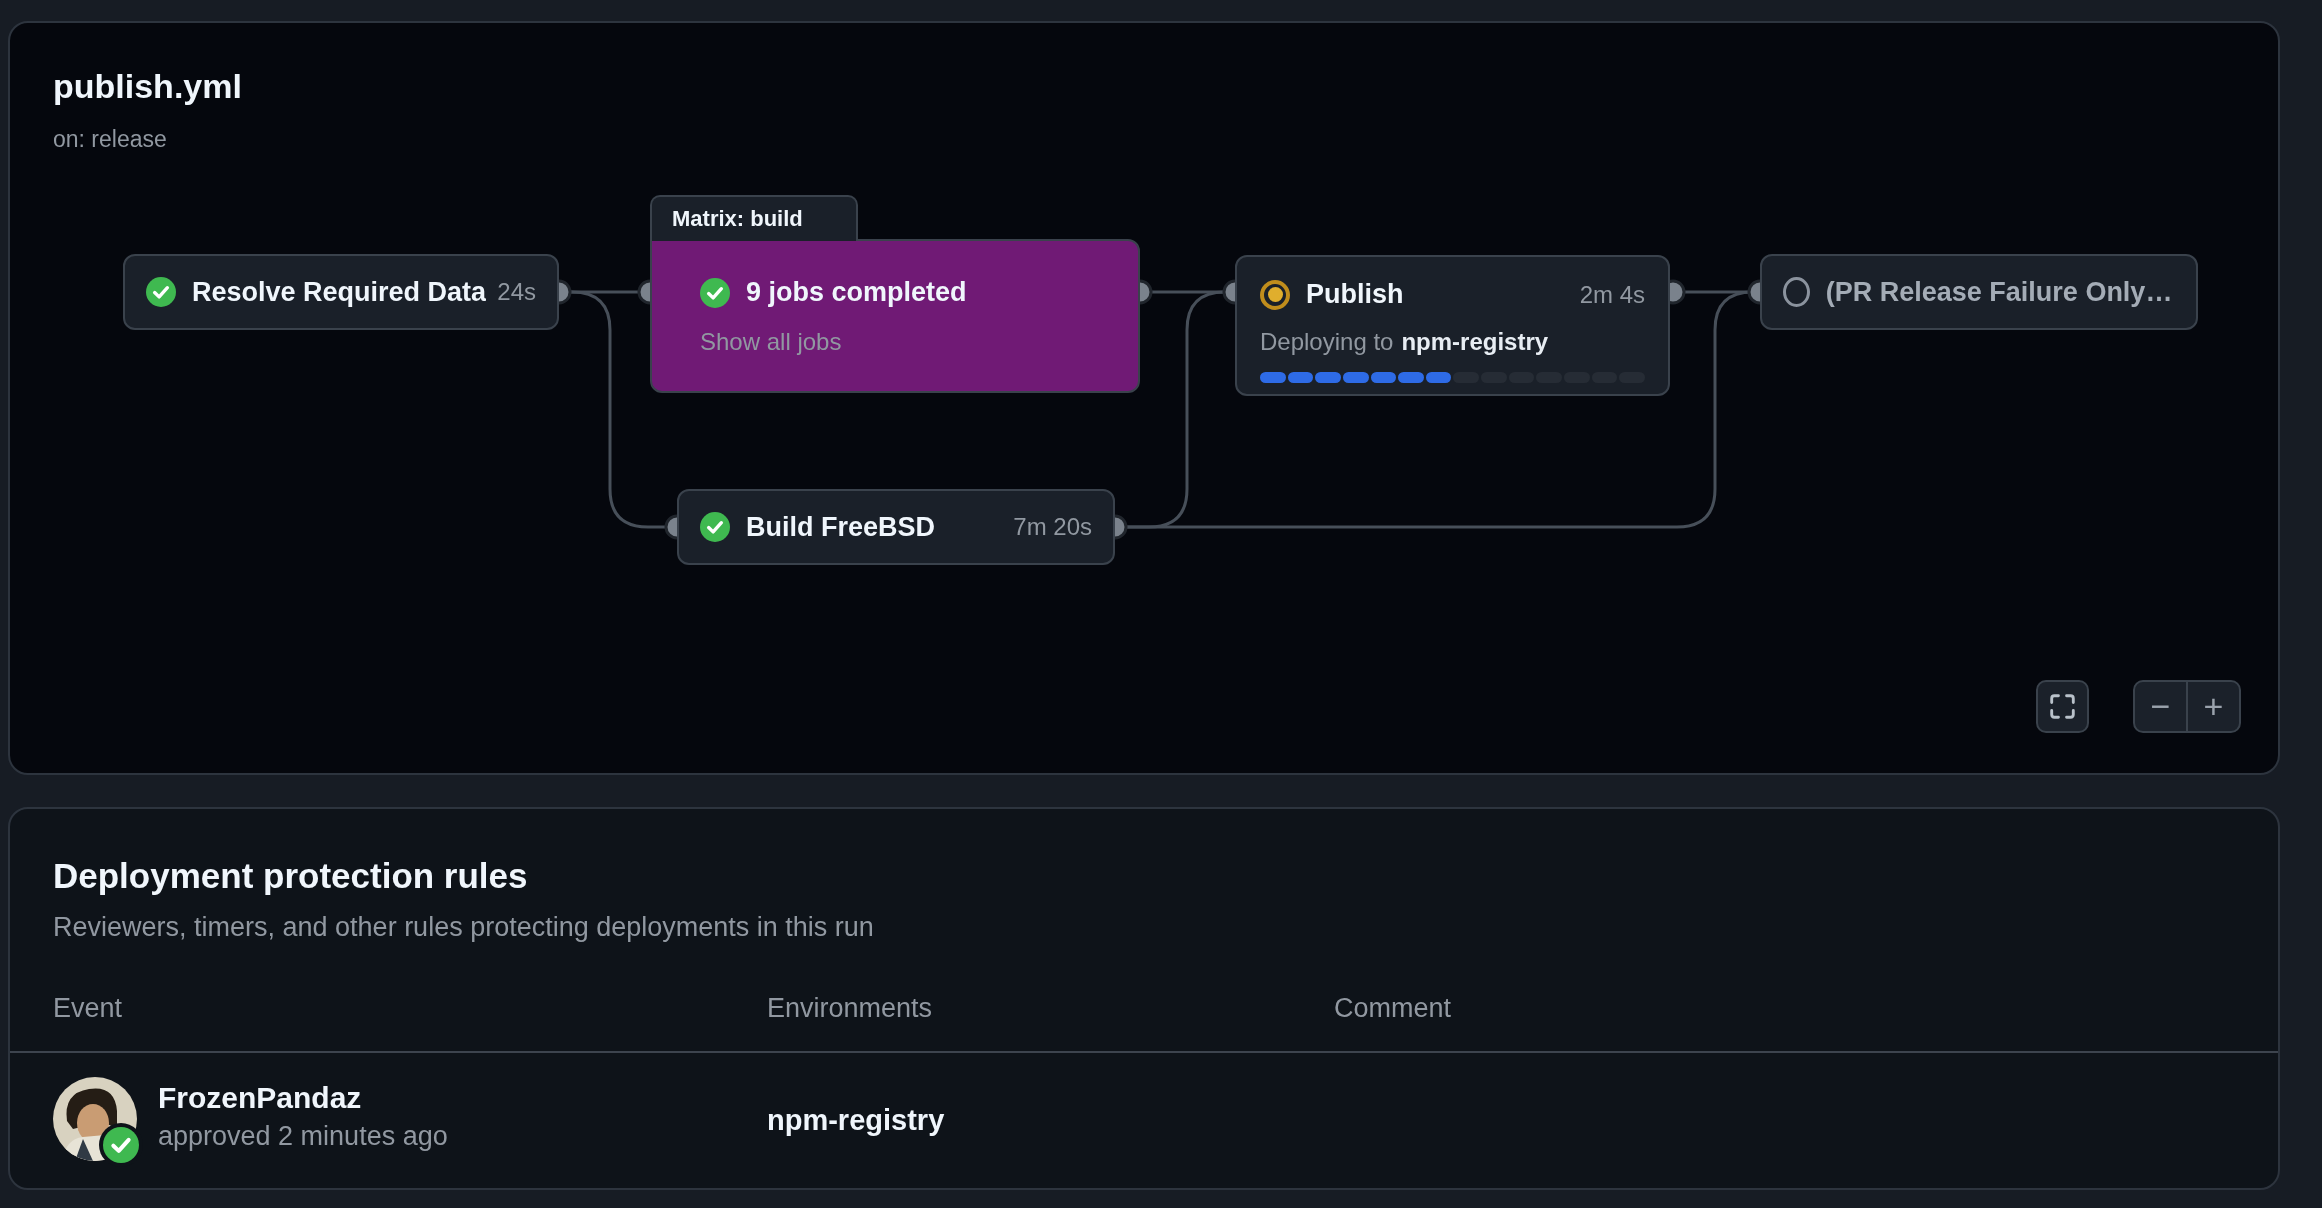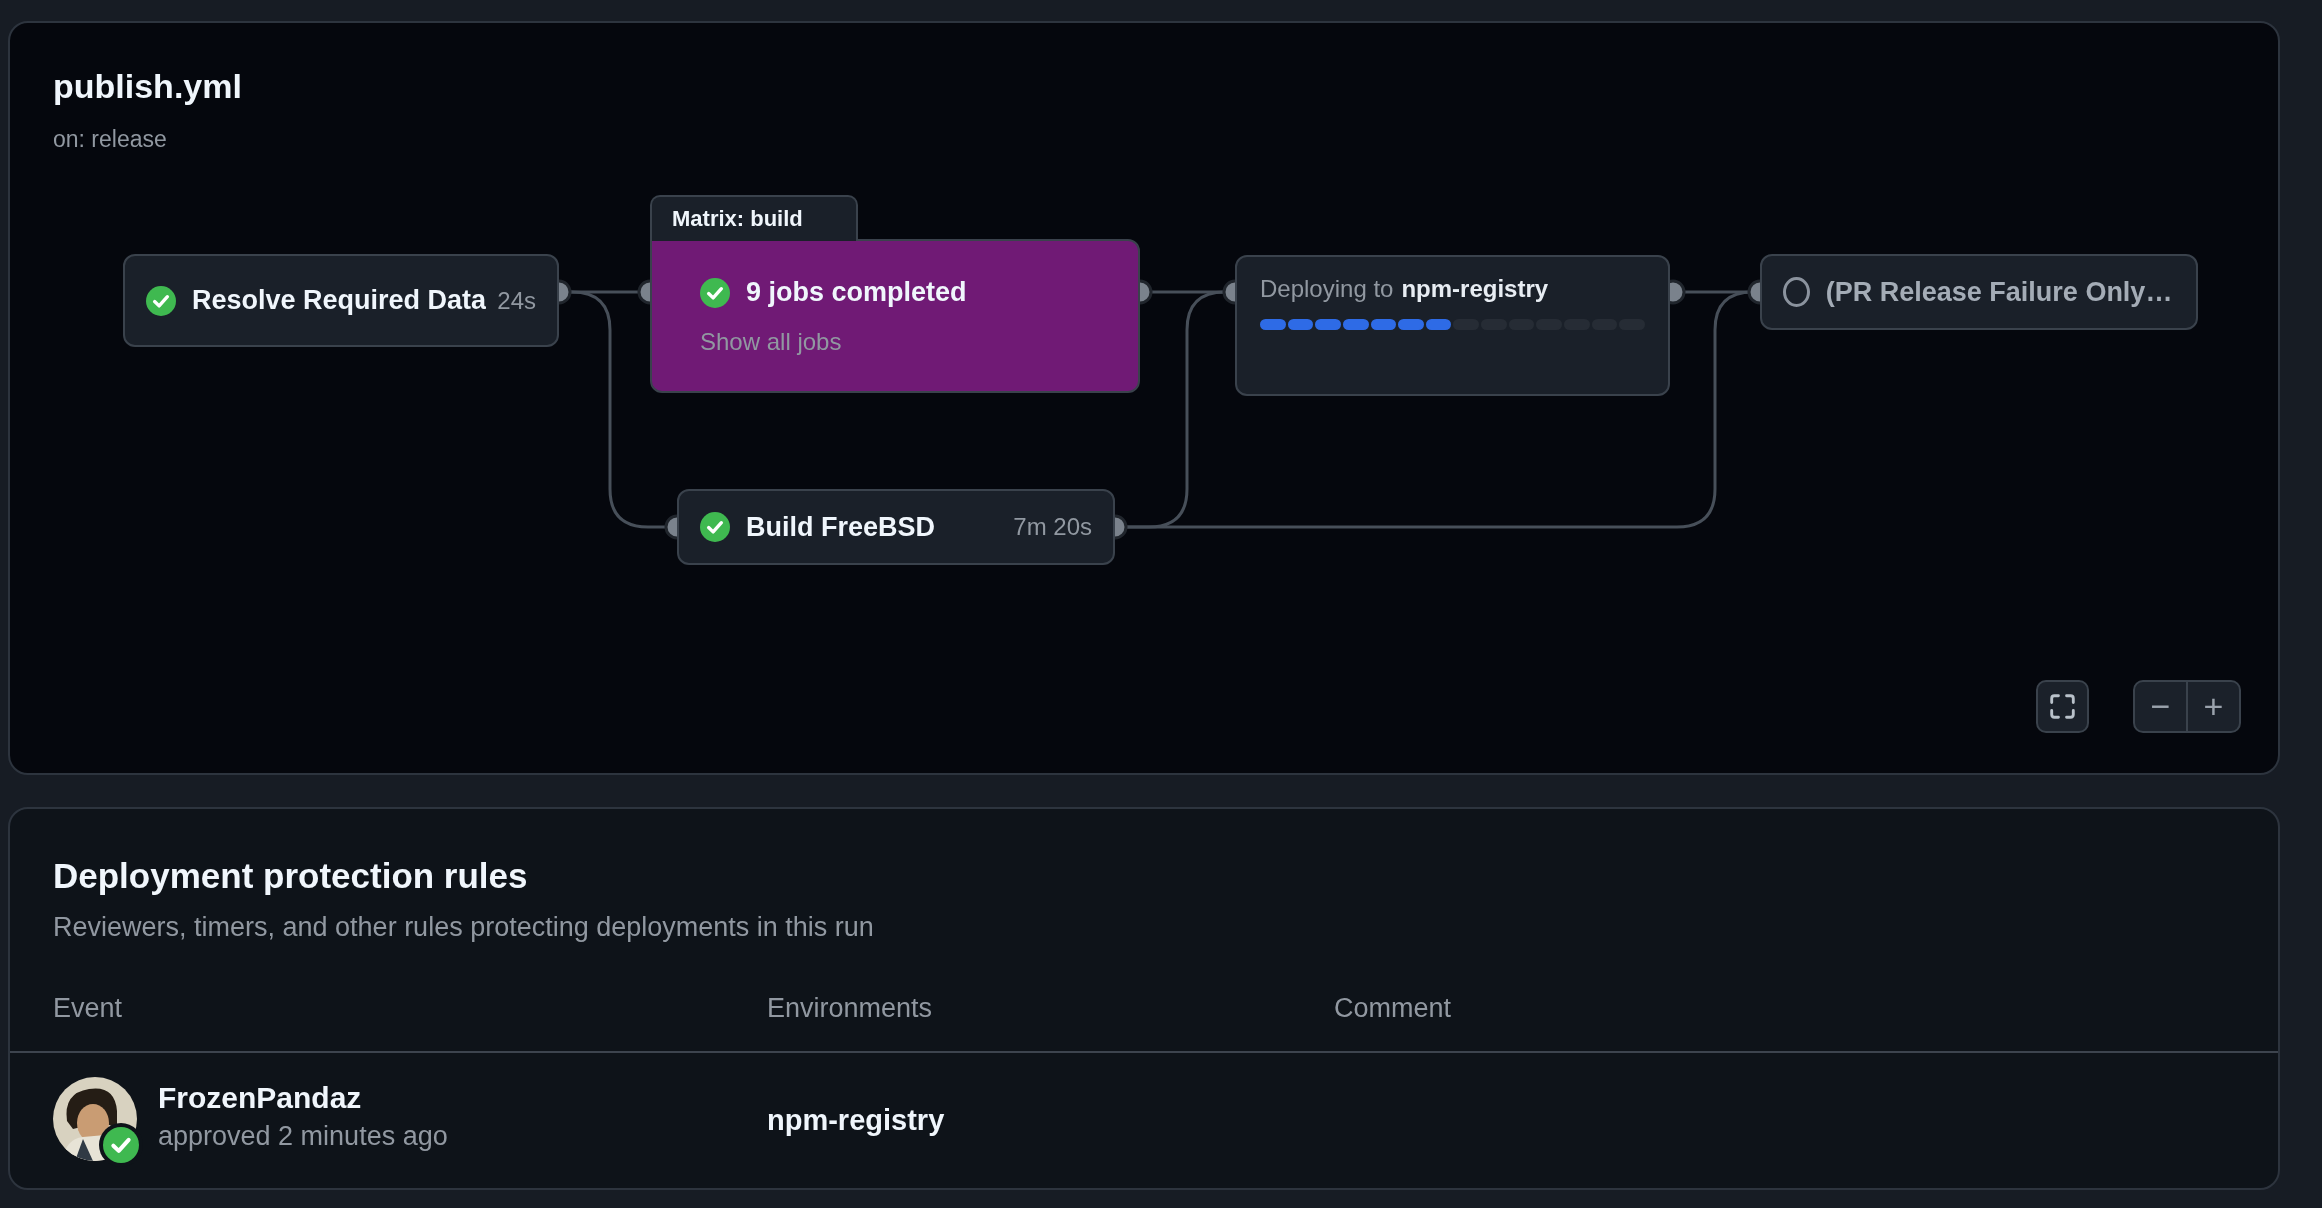--- a/index.html
+++ b/index.html
@@ -47,21 +47,21 @@
   .status-icon { width:30px; height:30px; flex:0 0 30px; }
   .node-label {
     font-size:27px; font-weight:700; color:#f0f6fc;
     margin-left:16px; white-space:nowrap;
     overflow:hidden; text-overflow:ellipsis;
   }
   .node-label.dim { color:#a4acb6; font-weight:700; }
   .node-duration {
     margin-left:auto; font-size:24px; color:#9198a1; white-space:nowrap;
   }
-  .n-resolve { left:113px; top:231px; width:436px; height:93px; padding:0 21px; }
+  .n-resolve { left:113px; top:231px; width:436px; height:76px; padding:0 21px; }
   .n-build   { left:667px; top:466px; width:438px; height:76px; padding:0 21px; }
   .n-last    { left:1750px; top:231px; width:438px; height:76px; padding:0 21px; }
 
   
   .matrix-tab {
     position:absolute; left:640px; top:172px; width:208px; height:46px;
     background:#1a2029; border:2px solid #3a424c; border-bottom:none;
     border-radius:10px 10px 0 0;
     display:flex; align-items:center; padding:0 20px;
     z-index:2;
@@ -233,20 +233,27 @@
           <circle cx="8" cy="8" r="8" fill="#3fb950"></circle>
           <path d="M4.6 8.3 L7 10.6 L11.4 5.7" stroke="#ffffff" stroke-width="1.8" fill="none" stroke-linecap="round" stroke-linejoin="round"></path>
         </svg>
       </span>
       <span class="node-label">Build FreeBSD</span>
       <span class="node-duration">7m 20s</span>
     </div>
   </div>
 
   <div class="node n-publish">
+    <div class="node-row">
+      <span class="icon-progress">
+          <span class="dot"></span>
+        </span>
+      <span class="node-label">Publish</span>
+      <span class="node-duration">2m 4s</span>
+    </div>
     <div class="deploy-line">
       <span>Deploying to</span><span class="target">npm-registry</span>
     </div>
     <div class="progress-bar">
         <span class="seg on"></span>
         <span class="seg on"></span>
         <span class="seg on"></span>
         <span class="seg on"></span>
         <span class="seg on"></span>
         <span class="seg on"></span>

